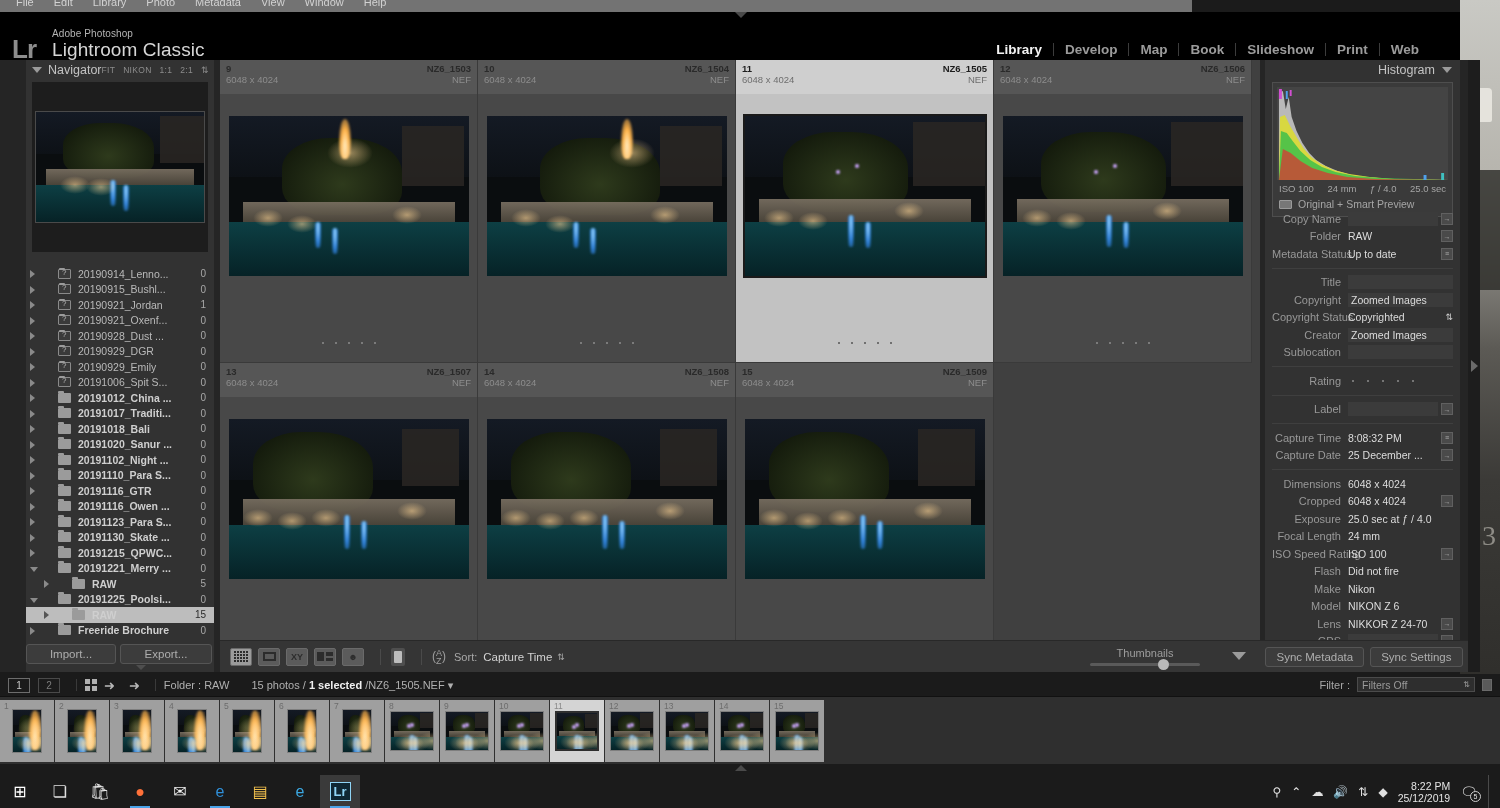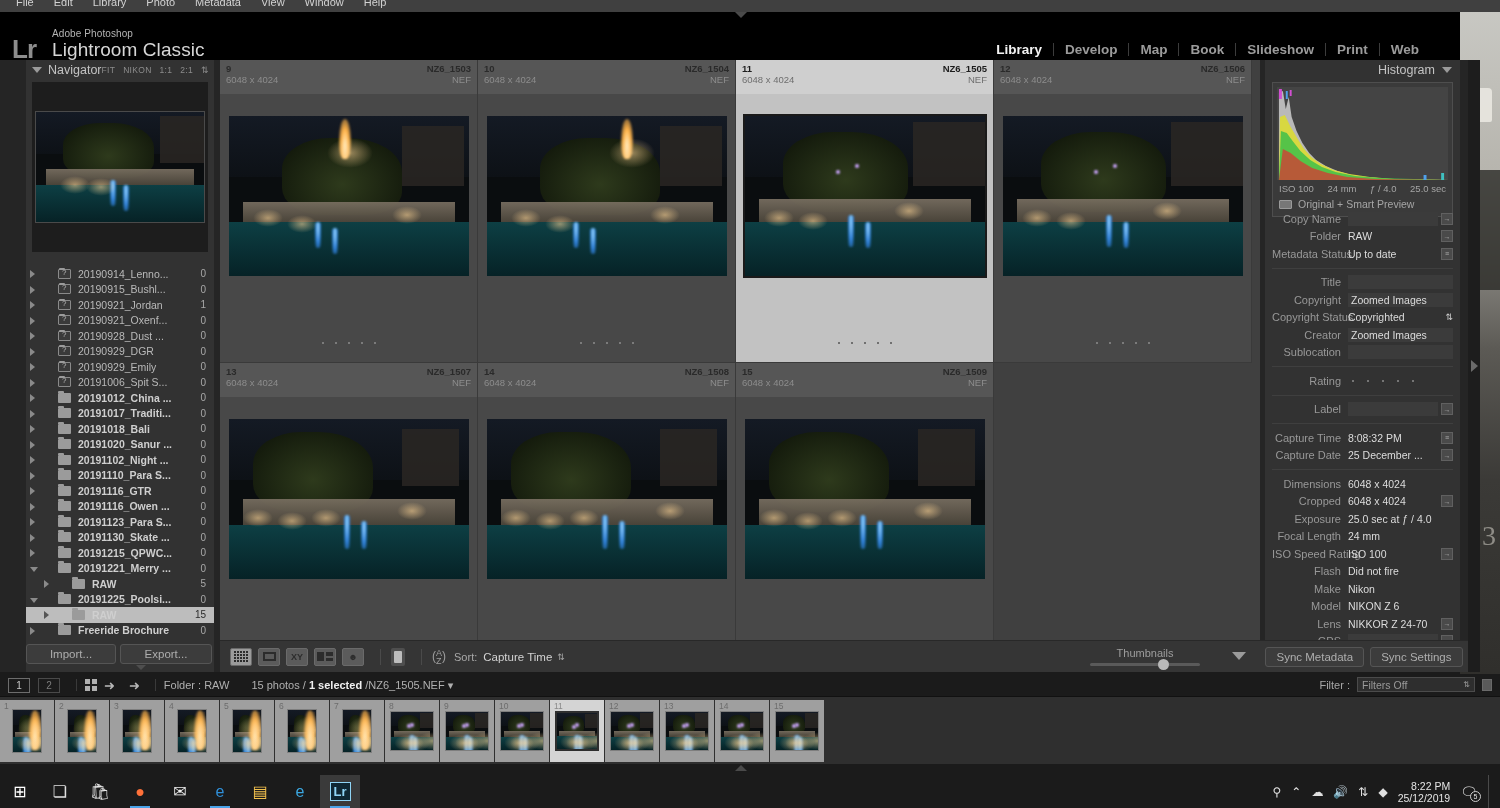--- a/index.html
+++ b/index.html
@@ -13,21 +13,21 @@
 
   
   .desktop-bg{position:absolute;right:0;top:0;width:40px;height:775px;
     background:linear-gradient(180deg,#c9c9c4 0%,#b7b5ae 22%,#5c5a55 45%,#3b3a37 62%,#2a2926 100%);}
   .desktop-bg .lamp{position:absolute;left:6px;top:88px;width:26px;height:34px;
     background:#e8e6df;border-radius:4px 4px 2px 2px;opacity:.92;}
   .desktop-bg .shelf{position:absolute;left:0;top:170px;width:40px;height:120px;background:#2b2a27;opacity:.8;}
   .desktop-bg .num3{position:absolute;right:4px;top:520px;color:#8e8c86;font-size:28px;font-family:"Liberation Serif",serif;}
 
   
-  .menubar{position:absolute;left:0;top:0;width:1500px;height:12px;background:#404040;}
+  .menubar{position:absolute;left:0;top:0;width:1192px;height:12px;background:#737373;}
   .menubar .items{position:absolute;left:6px;top:-5px;display:flex;gap:0;}
   .menubar .mi{font-size:11px;color:#d2d2d2;padding:0 10px;line-height:14px;}
 
   
   .titlebar{position:absolute;left:0;top:12px;width:1460px;height:48px;background:#000;}
   .lr-logo{position:absolute;left:12px;top:22px;font-size:26px;font-weight:bold;color:#8d8d8d;
     letter-spacing:-1px;font-family:"Liberation Sans",sans-serif;}
   .lr-title{position:absolute;left:52px;top:16px;}
   .lr-title .sub{font-size:10px;color:#b5b5b5;line-height:11px;letter-spacing:.1px;}
   .lr-title .main{font-size:19px;color:#d6d6d6;line-height:21px;font-weight:300;letter-spacing:.1px;}

